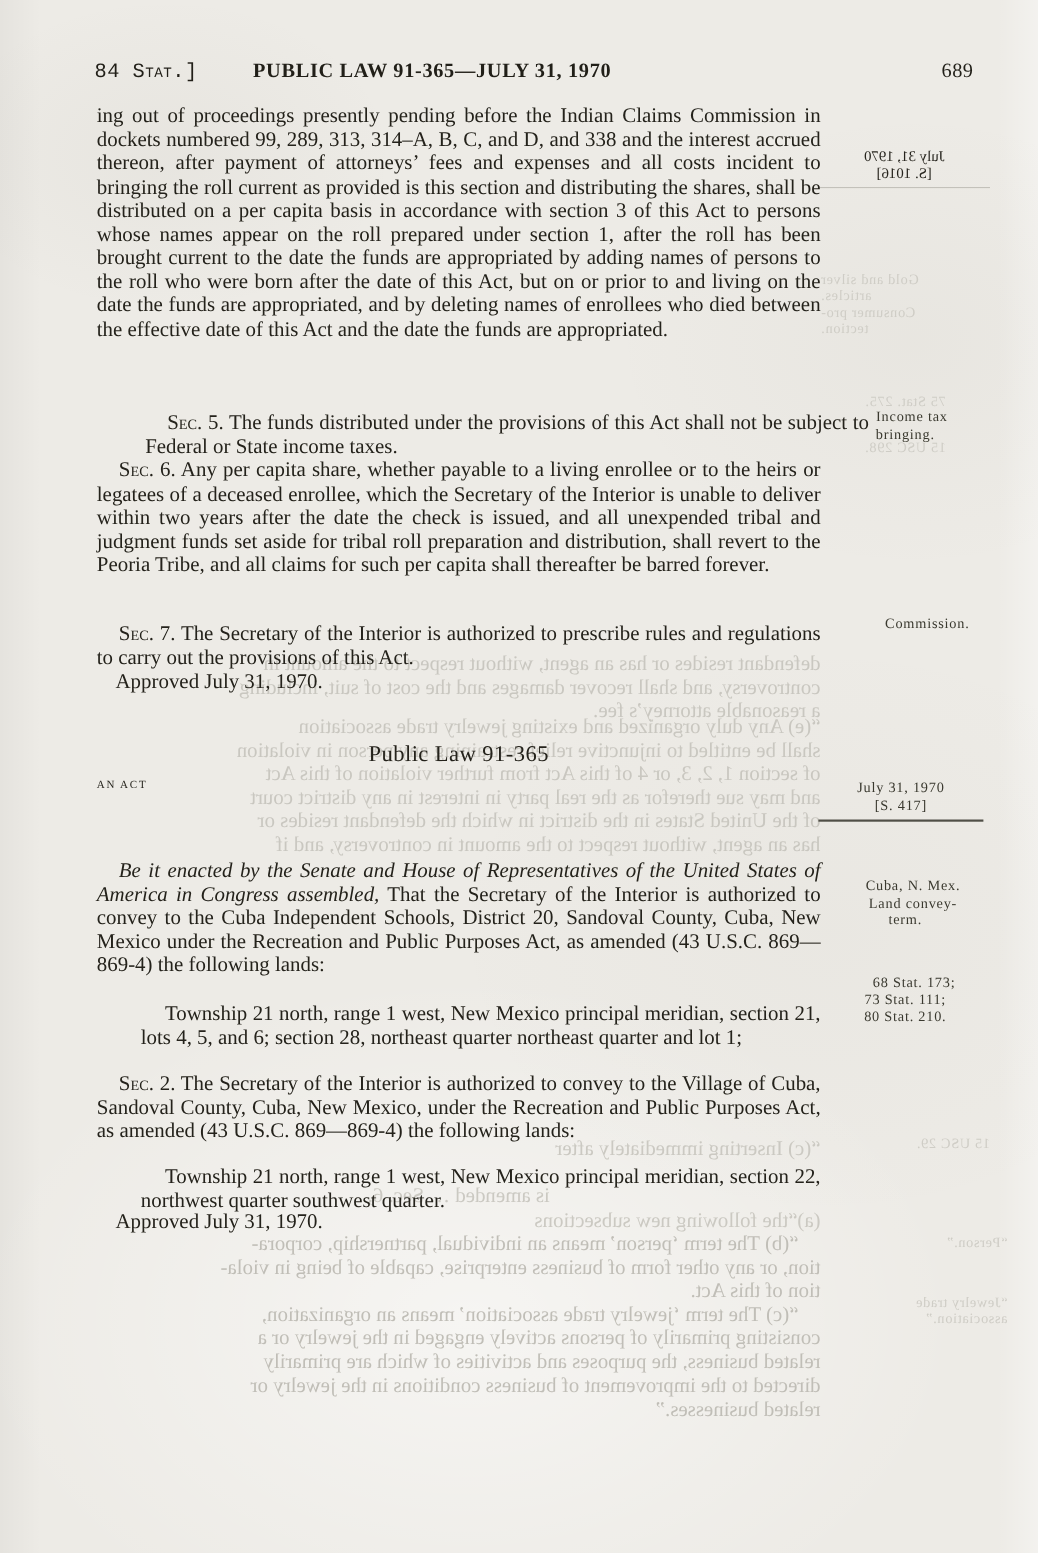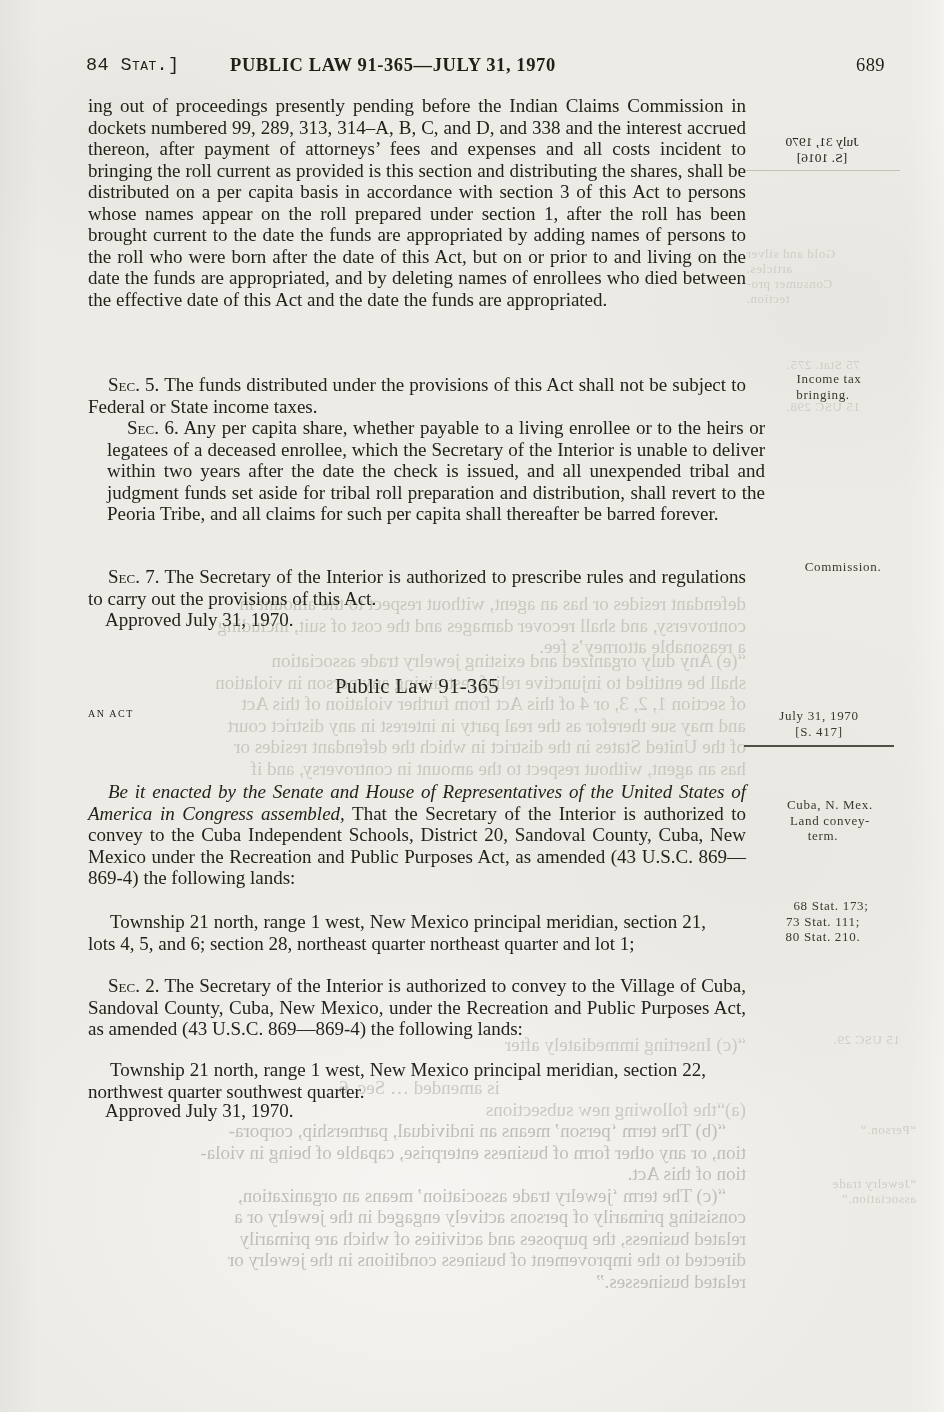--- a/index.html
+++ b/index.html
@@ -30,49 +30,49 @@
     left:88px;width:658px;
     font-size:19px;line-height:21.5px;
     text-align:justify;
     color:#24221b;
     margin:0;
   }
   .ind{text-indent:20px;}
   .sc{font-variant:small-caps;}
   .it{font-style:italic;}
   #p-continuation{top:95px;}
-  #p-sec5{top:374px;}
-  #p-sec6{top:417px;margin-left:19px;}
+  #p-sec5{top:374px;margin-left:44px;}
+  #p-sec6{top:417px;}
   #p-sec7{top:566px;}
   #p-approved1{top:609px;text-indent:17px;}
   #pl-heading{top:676px;font-size:20.5px;letter-spacing:0.4px;text-align:center;}
   #an-act{top:703px;text-align:left;font-size:10px;letter-spacing:1.6px;}
   #act-title{top:724px;text-align:center;font-size:14px;line-height:18px;font-weight:bold;letter-spacing:0.2px;}
   #act-title span{display:inline-block;max-width:556px;}
   #p-enacting{top:781px;}
-  .land{width:618px;text-indent:22px;text-align:justify;}
+  .land{margin-left:40px;width:618px;text-indent:22px;text-align:justify;}
   #p-land1{top:911px;}
   #p-sec2{top:975px;}
   #p-land2{top:1059px;}
   #p-approved2{top:1100px;text-indent:17px;}
   
   .mnote{
     left:746px;width:154px;
     font-size:13px;line-height:15.5px;
     letter-spacing:0.7px;
     color:#3a392f;
     text-align:center;
   }
   #mn-income{top:371px;}
   #mn-income div:first-child{text-indent:12px;}
   #mn-regulations{top:559px;padding-left:20px;}
   #mn-date{top:708px;text-align:center;width:150px;left:744px;padding-bottom:6px;border-bottom:2px solid #504f47;}
   #mn-cuba{top:797px;}
   #mn-cuba div:nth-child(-n+2){text-indent:14px;}
-  #mn-stats{top:885px;margin-top:13px;}
+  #mn-stats{top:885px;}
   #mn-stats div:first-child{text-indent:16px;}
   
   .bleed{
     transform:scaleX(-1);
     filter:blur(0.35px);
     pointer-events:none;
     user-select:none;
   }
   .bleed-body{
     left:88px;width:658px;

